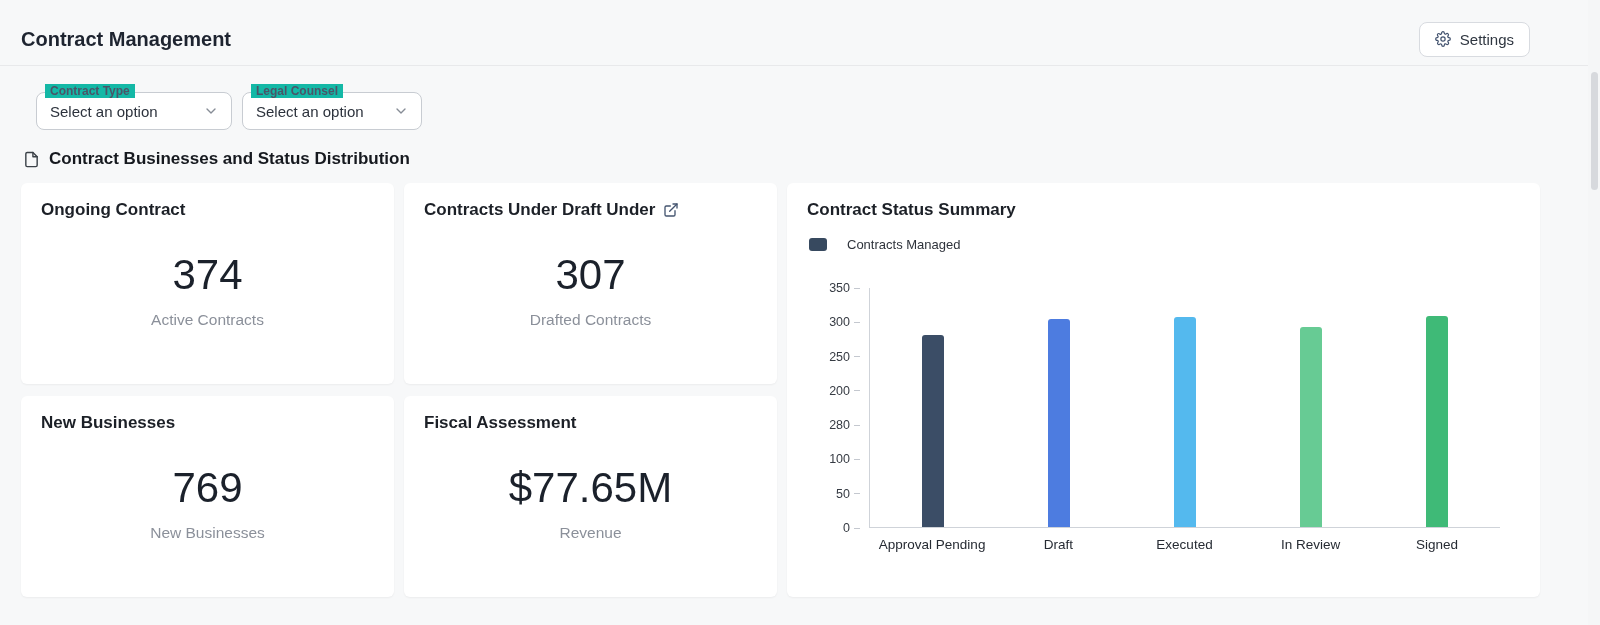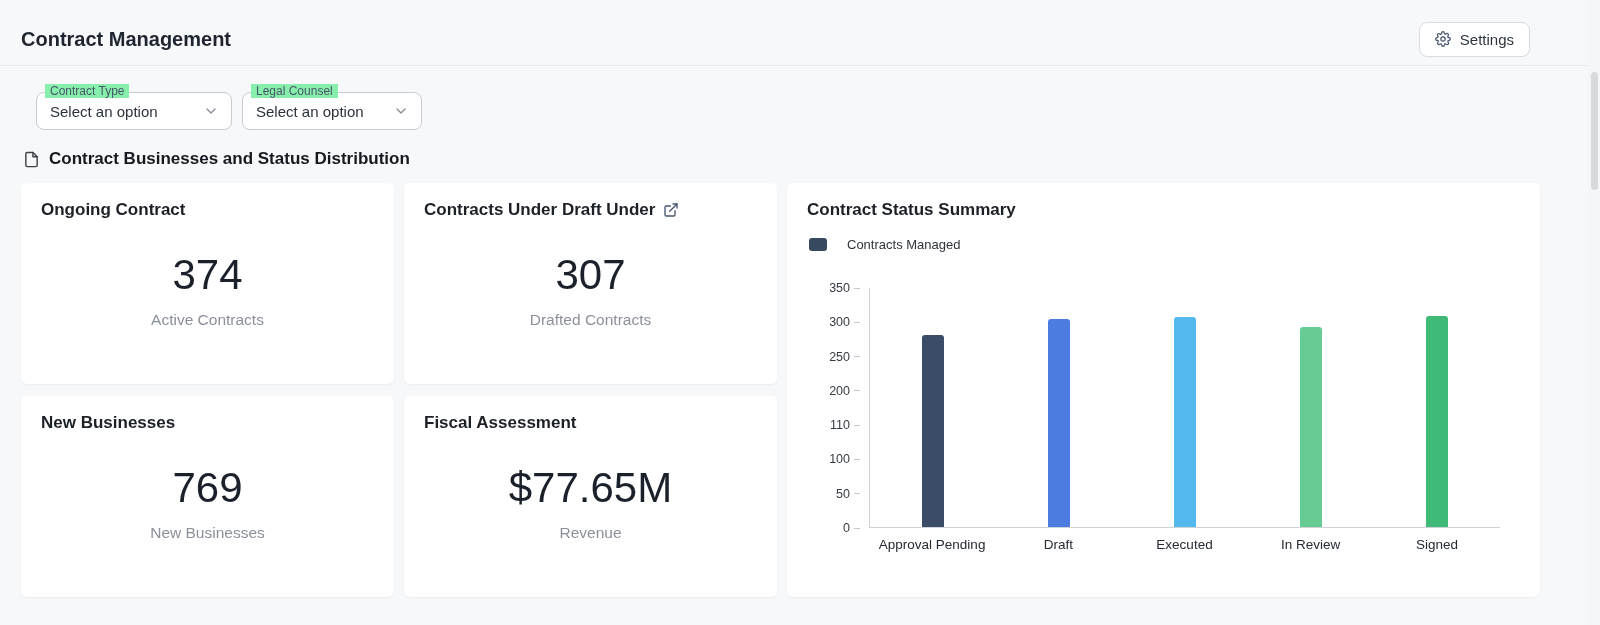--- a/index.html
+++ b/index.html
@@ -42,23 +42,24 @@
     border-radius: 8px;
     display: flex; align-items: center; justify-content: space-between;
     padding: 0 12px 0 13px;
     cursor: pointer;
   }
   .select.w1 { width: 196px; }
   .select.w2 { width: 180px; }
   .select-label {
     position: absolute; top: -9px; left: 8px;
     font-size: 12px; color: #4a5568;
-    background: #86efac;
+    background: #14b8a6;
     padding: 0 5px;
     white-space: nowrap;
+    font-weight: bold;
   }
   .select-value { font-size: 15px; color: #2c323c; }
   .chevron svg { display: block; }
 
   
   .section-head {
     display: flex; align-items: center; gap: 9px;
     margin: 19px 0 0 23px;
     font-size: 17px; font-weight: 700; color: #16191f;
   }
@@ -221,21 +222,21 @@
           </div>
           <div class="ytick" style="bottom: 34.2857px;">
             <span class="ytick-label">50</span>
             <span class="ytick-mark"></span>
           </div>
           <div class="ytick" style="bottom: 68.5714px;">
             <span class="ytick-label">100</span>
             <span class="ytick-mark"></span>
           </div>
           <div class="ytick" style="bottom: 102.857px;">
-            <span class="ytick-label">110</span>
+            <span class="ytick-label">280</span>
             <span class="ytick-mark"></span>
           </div>
           <div class="ytick" style="bottom: 137.143px; margin-top: 16px;">
             <span class="ytick-label">200</span>
             <span class="ytick-mark"></span>
           </div>
           <div class="ytick" style="bottom: 171.429px;">
             <span class="ytick-label">250</span>
             <span class="ytick-mark"></span>
           </div>

